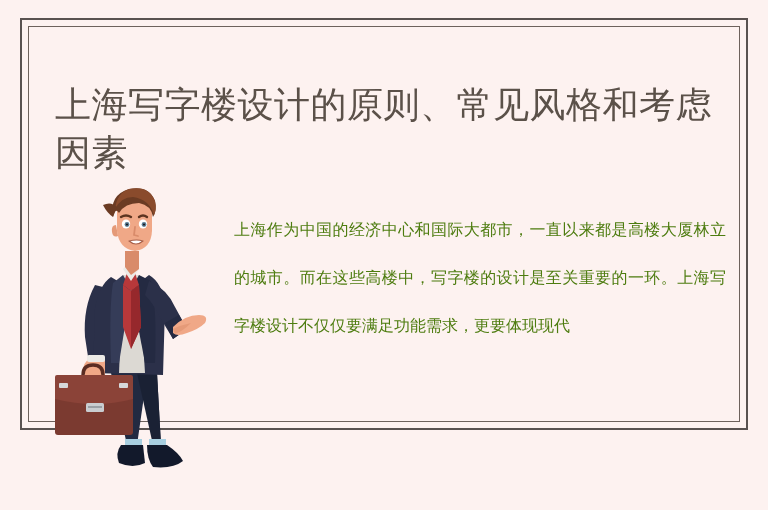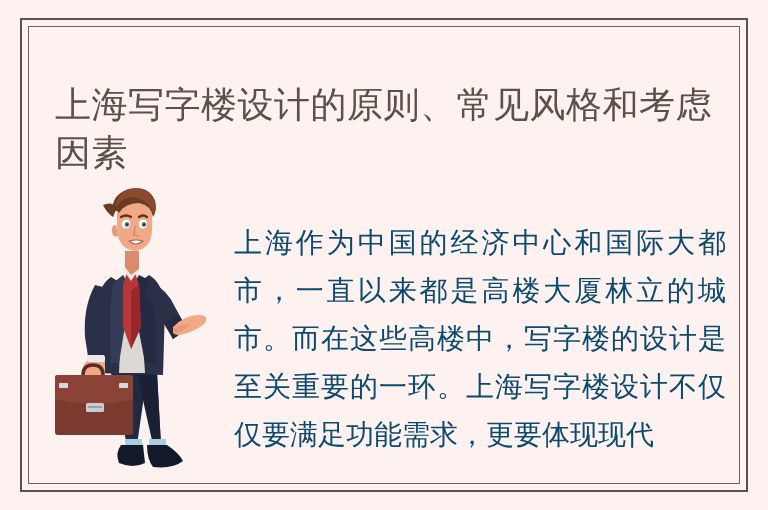--- a/index.html
+++ b/index.html
@@ -11,21 +11,21 @@
     height: 510px;
     background: #fdf2f0;
     font-family: "Liberation Sans", "DejaVu Sans", sans-serif;
     overflow: hidden;
   }
   .card {
     position: absolute;
     left: 20px;
     top: 18px;
     width: 728px;
-    height: 474px;
+    height: 412px;
     box-sizing: border-box;
     border: 2px solid #595250;
     background: #fdf2f0;
   }
   .card-inner {
     position: absolute;
     left: 6px;
     top: 6px;
     right: 6px;
     bottom: 6px;
@@ -62,26 +62,27 @@
   .illustration svg {
     display: block;
     width: 170px;
     height: 310px;
   }
   .body-text {
     position: absolute;
     left: 205px;
     top: 14px;
     width: 492px;
-    font-size: 28px;
+    font-size: 16px;
     line-height: 48px;
-    color: #0c4a6e;
+    color: #4d7c0f;
     text-align: justify;
     text-justify: inter-character;
     white-space: pre-wrap;
+    font-family: Liberation Mono, monospace;
   }
 </style>
 </head>
 <body>
 
 <div class="card">
   <div class="card-inner">
 
     <h1 class="page-title">上海写字楼设计的原则、常见风格和考虑因素</h1>
 

